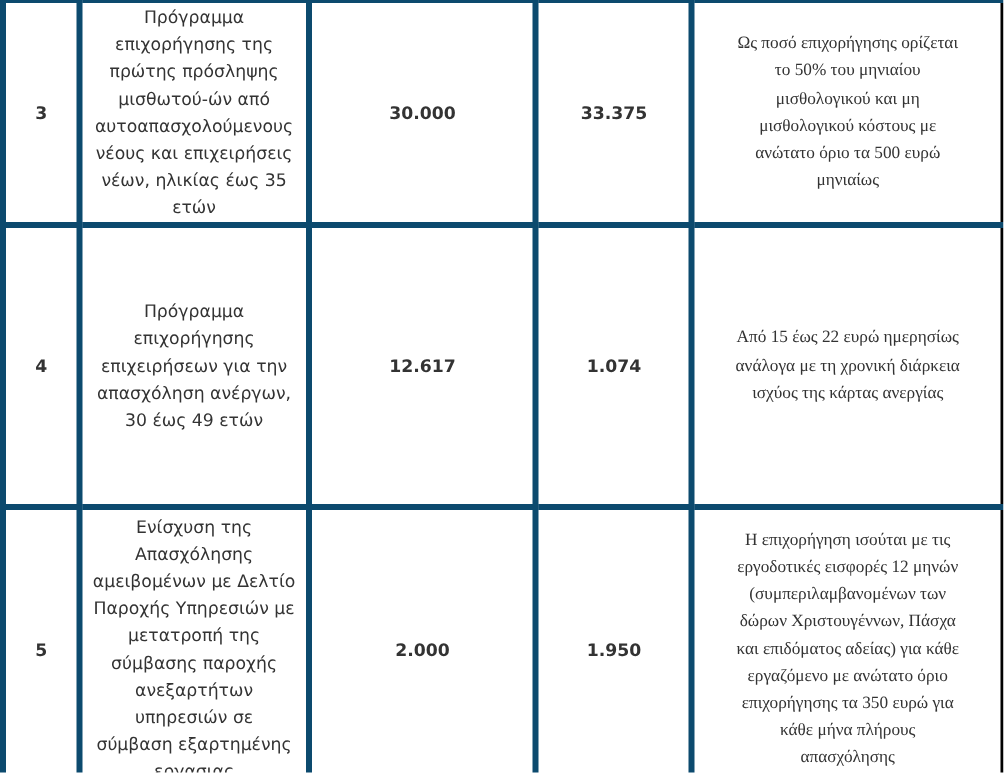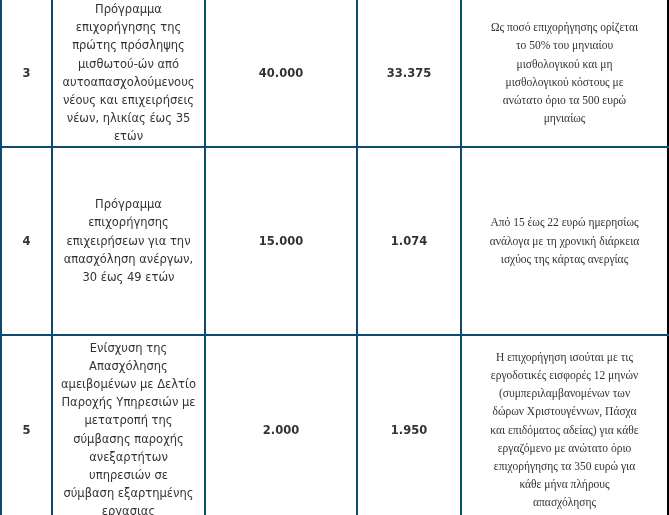--- a/index.html
+++ b/index.html
@@ -7,21 +7,21 @@
     .tbl {
       position: absolute;
       left: 0; top: -2px;
       border-collapse: collapse;
       table-layout: fixed;
       font-family: "DejaVu Sans", sans-serif;
       font-size: 11.5px;
       color: #333333;
     }
     .tbl td {
-      border: 2px solid #0c4a6e;
+      border: 4px solid #0c4a6e;
       text-align: center;
       vertical-align: middle;
       padding: 0 6px;
       line-height: 18.2px;
     }
     .tbl td.c-num { font-weight: bold; }
     .tbl td.c-val { font-weight: bold; }
     .tbl td.c-last { border-right: 2px solid #000000; font-family: Liberation Serif, serif; }
     col.w1 { width: 51px; }
     col.w2 { width: 153px; }
@@ -48,37 +48,37 @@
     <tr class="r3">
       <td class="c-num">3</td>
       <td class="txt">Πρόγραμμα
 επιχορήγησης της
 πρώτης πρόσληψης
 μισθωτού-ών από
 αυτοαπασχολούμενους
 νέους και επιχειρήσεις
 νέων, ηλικίας έως 35
 ετών</td>
-      <td class="c-val">40.000</td>
+      <td class="c-val">30.000</td>
       <td class="c-val">33.375</td>
       <td class="txt c-last">Ως ποσό επιχορήγησης ορίζεται
 το 50% του μηνιαίου
 μισθολογικού και μη
 μισθολογικού κόστους με
 ανώτατο όριο τα 500 ευρώ
 μηνιαίως</td>
     </tr>
     <tr class="r4">
       <td class="c-num">4</td>
       <td class="txt">Πρόγραμμα
 επιχορήγησης
 επιχειρήσεων για την
 απασχόληση ανέργων,
 30 έως 49 ετών</td>
-      <td class="c-val">15.000</td>
+      <td class="c-val">12.617</td>
       <td class="c-val">1.074</td>
       <td class="txt c-last">Από 15 έως 22 ευρώ ημερησίως
 ανάλογα με τη χρονική διάρκεια
 ισχύος της κάρτας ανεργίας</td>
     </tr>
     <tr class="r5">
       <td class="c-num">5</td>
       <td class="txt">Ενίσχυση της
 Απασχόλησης
 αμειβομένων με Δελτίο

